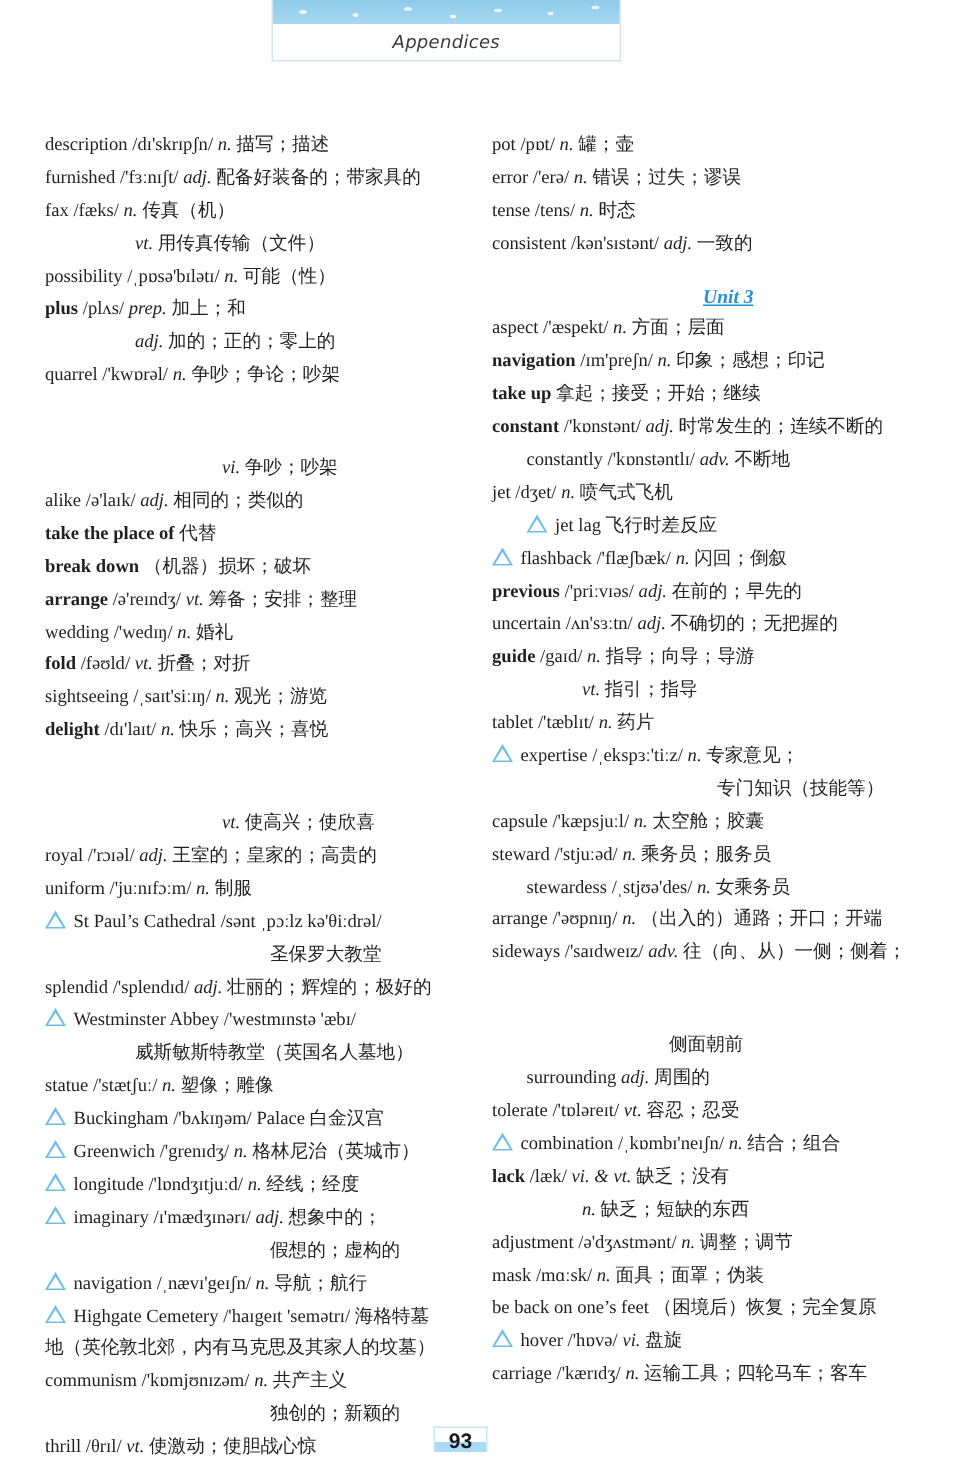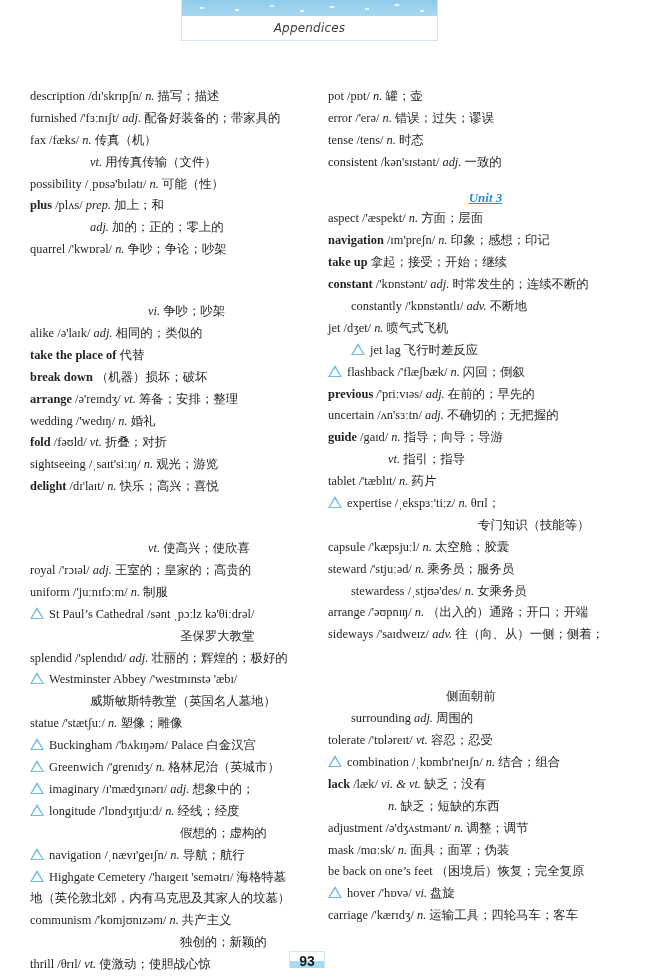--- a/index.html
+++ b/index.html
@@ -1,21 +1,21 @@
 <!DOCTYPE html>
 <html><head>
 <meta charset="utf-8">
 <style>
   html, body { margin: 0; padding: 0; }
   body {
     width: 650px; height: 979px; background: #ffffff; position: relative; overflow: hidden;
     font-family: "Liberation Serif", "DejaVu Serif", serif; color: #231f20;
   }
   .banner {
-    position: absolute; left: 181px; top: 0; width: 257px; height: 41px;
+    position: absolute; left: 181px; top: 0; width: 233px; height: 41px;
     border: 1px solid #d3e6ef; border-top: none; background: #fff; box-sizing: border-box;
   }
   .banner-art {
     height: 16px;
     background:
       radial-gradient(ellipse 4px 2px at 20px 8px, #e9f6fc 60%, transparent 70%),
       radial-gradient(ellipse 3px 2px at 55px 10px, #f1f9fd 60%, transparent 70%),
       radial-gradient(ellipse 4px 2px at 90px 6px, #e6f4fb 60%, transparent 70%),
       radial-gradient(ellipse 3px 2px at 120px 11px, #f3fafd 60%, transparent 70%),
       radial-gradient(ellipse 4px 2px at 150px 7px, #ecf7fc 60%, transparent 70%),
@@ -94,22 +94,22 @@
     <div class="line"><span class="hw">royal</span> <span class="ipa">/'rɔɪəl/</span> <span class="pos">adj.</span> <span class="def">王室的；皇家的；高贵的</span> </div>
     <div class="line"><span class="hw">uniform</span> <span class="ipa">/'juːnɪfɔːm/</span> <span class="pos">n.</span> <span class="def">制服</span> </div>
     <div class="line"><span class="tri"></span><span class="hw">St Paul’s Cathedral</span> <span class="ipa">/sənt ˌpɔːlz kə'θiːdrəl/</span> </div>
     <div class="line ind4"><span class="def">圣保罗大教堂</span> </div>
     <div class="line"><span class="hw">splendid</span> <span class="ipa">/'splendɪd/</span> <span class="pos">adj.</span> <span class="def">壮丽的；辉煌的；极好的</span> </div>
     <div class="line"><span class="tri"></span><span class="hw">Westminster Abbey</span> <span class="ipa">/'westmɪnstə 'æbɪ/</span> </div>
     <div class="line ind2"><span class="def">威斯敏斯特教堂（英国名人墓地）</span> </div>
     <div class="line"><span class="hw">statue</span> <span class="ipa">/'stætʃuː/</span> <span class="pos">n.</span> <span class="def">塑像；雕像</span> </div>
     <div class="line"><span class="tri"></span><span class="hw">Buckingham</span> <span class="ipa">/'bʌkɪŋəm/</span> <span class="def">Palace 白金汉宫</span> </div>
     <div class="line"><span class="tri"></span><span class="hw">Greenwich</span> <span class="ipa">/'grenɪdʒ/</span> <span class="pos">n.</span> <span class="def">格林尼治（英城市）</span> </div>
+    <div class="line"><span class="tri"></span><span class="hw">longitude</span> <span class="ipa">/'lɒndʒɪtjuːd/</span> <span class="pos">n.</span> <span class="def">经线；经度</span> </div>
     <div class="line"><span class="tri"></span><span class="hw">imaginary</span> <span class="ipa">/ɪ'mædʒɪnərɪ/</span> <span class="pos">adj.</span> <span class="def">想象中的；</span> </div>
-    <div class="line"><span class="tri"></span><span class="hw">longitude</span> <span class="ipa">/'lɒndʒɪtjuːd/</span> <span class="pos">n.</span> <span class="def">经线；经度</span> </div>
     <div class="line ind4"><span class="def">假想的；虚构的</span> </div>
     <div class="line"><span class="tri"></span><span class="hw">navigation</span> <span class="ipa">/ˌnævɪ'geɪʃn/</span> <span class="pos">n.</span> <span class="def">导航；航行</span> </div>
     <div class="line"><span class="tri"></span><span class="hw">Highgate Cemetery</span> <span class="ipa">/'haɪgeɪt 'semətrɪ/</span> <span class="def">海格特墓</span> </div>
     <div class="line"><span class="def">地（英伦敦北郊，内有马克思及其家人的坟墓）</span> </div>
     <div class="line"><span class="hw">communism</span> <span class="ipa">/'kɒmjʊnɪzəm/</span> <span class="pos">n.</span> <span class="def">共产主义</span> </div>
     <div class="line ind4"><span class="def">独创的；新颖的</span> </div>
     <div class="line"><span class="hw">thrill</span> <span class="ipa">/θrɪl/</span> <span class="pos">vt.</span> <span class="def">使激动；使胆战心惊</span> </div>
   </div>
 <div class="col right" id="col-right">
     <div class="line"><span class="hw">pot</span> <span class="ipa">/pɒt/</span> <span class="pos">n.</span> <span class="def">罐；壶</span> </div>
@@ -124,21 +124,21 @@
     <div class="line"><span class="hw b">constant</span> <span class="ipa">/'kɒnstənt/</span> <span class="pos">adj.</span> <span class="def">时常发生的；连续不断的</span> </div>
     <div class="line ind1"><span class="hw">constantly</span> <span class="ipa">/'kɒnstəntlɪ/</span> <span class="pos">adv.</span> <span class="def">不断地</span> </div>
     <div class="line"><span class="hw">jet</span> <span class="ipa">/dʒet/</span> <span class="pos">n.</span> <span class="def">喷气式飞机</span> </div>
     <div class="line ind1"><span class="tri"></span><span class="hw">jet lag</span> <span class="def">飞行时差反应</span> </div>
     <div class="line"><span class="tri"></span><span class="hw">flashback</span> <span class="ipa">/'flæʃbæk/</span> <span class="pos">n.</span> <span class="def">闪回；倒叙</span> </div>
     <div class="line"><span class="hw b">previous</span> <span class="ipa">/'priːvɪəs/</span> <span class="pos">adj.</span> <span class="def">在前的；早先的</span> </div>
     <div class="line"><span class="hw">uncertain</span> <span class="ipa">/ʌn'sɜːtn/</span> <span class="pos">adj.</span> <span class="def">不确切的；无把握的</span> </div>
     <div class="line"><span class="hw b">guide</span> <span class="ipa">/gaɪd/</span> <span class="pos">n.</span> <span class="def">指导；向导；导游</span> </div>
     <div class="line ind2"><span class="pos">vt.</span> <span class="def">指引；指导</span> </div>
     <div class="line"><span class="hw">tablet</span> <span class="ipa">/'tæblɪt/</span> <span class="pos">n.</span> <span class="def">药片</span> </div>
-    <div class="line"><span class="tri"></span><span class="hw">expertise</span> <span class="ipa">/ˌekspɜː'tiːz/</span> <span class="pos">n.</span> <span class="def">θrɪl；</span> </div>
+    <div class="line"><span class="tri"></span><span class="hw">expertise</span> <span class="ipa">/ˌekspɜː'tiːz/</span> <span class="pos">n.</span> <span class="def">专家意见；</span> </div>
     <div class="line ind4"><span class="def">专门知识（技能等）</span> </div>
     <div class="line"><span class="hw">capsule</span> <span class="ipa">/'kæpsjuːl/</span> <span class="pos">n.</span> <span class="def">太空舱；胶囊</span> </div>
     <div class="line"><span class="hw">steward</span> <span class="ipa">/'stjuːəd/</span> <span class="pos">n.</span> <span class="def">乘务员；服务员</span> </div>
     <div class="line ind1"><span class="hw">stewardess</span> <span class="ipa">/ˌstjʊə'des/</span> <span class="pos">n.</span> <span class="def">女乘务员</span> </div>
     <div class="line"><span class="hw">arrange</span> <span class="ipa">/'əʊpnɪŋ/</span> <span class="pos">n.</span> <span class="def">（出入的）通路；开口；开端</span> </div>
     <div class="line"><span class="hw">sideways</span> <span class="ipa">/'saɪdweɪz/</span> <span class="pos">adv.</span> <span class="def">往（向、从）一侧；侧着；</span> </div>
     <div class="line ind3"><span class="def">侧面朝前</span> </div>
     <div class="line ind1"><span class="hw">surrounding</span> <span class="pos">adj.</span> <span class="def">周围的</span> </div>
     <div class="line"><span class="hw">tolerate</span> <span class="ipa">/'tɒləreɪt/</span> <span class="pos">vt.</span> <span class="def">容忍；忍受</span> </div>
     <div class="line"><span class="tri"></span><span class="hw">combination</span> <span class="ipa">/ˌkɒmbɪ'neɪʃn/</span> <span class="pos">n.</span> <span class="def">结合；组合</span> </div>

